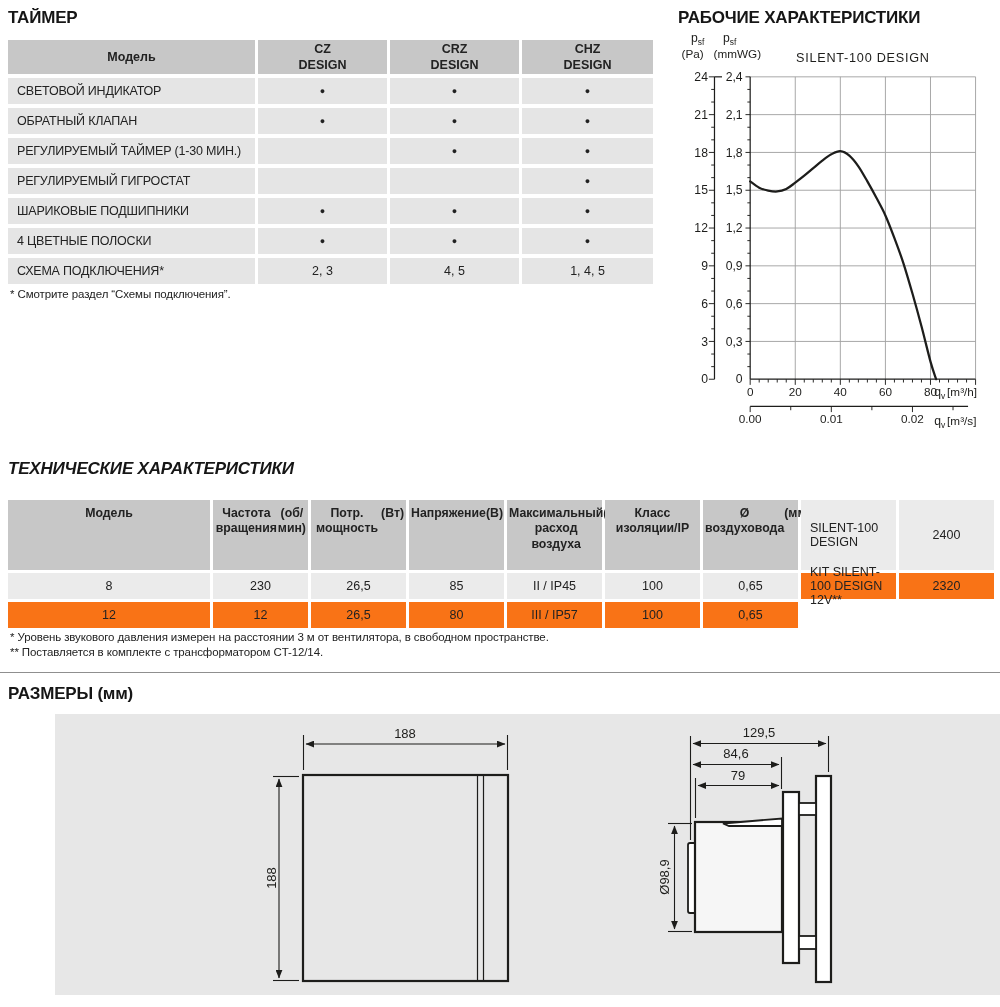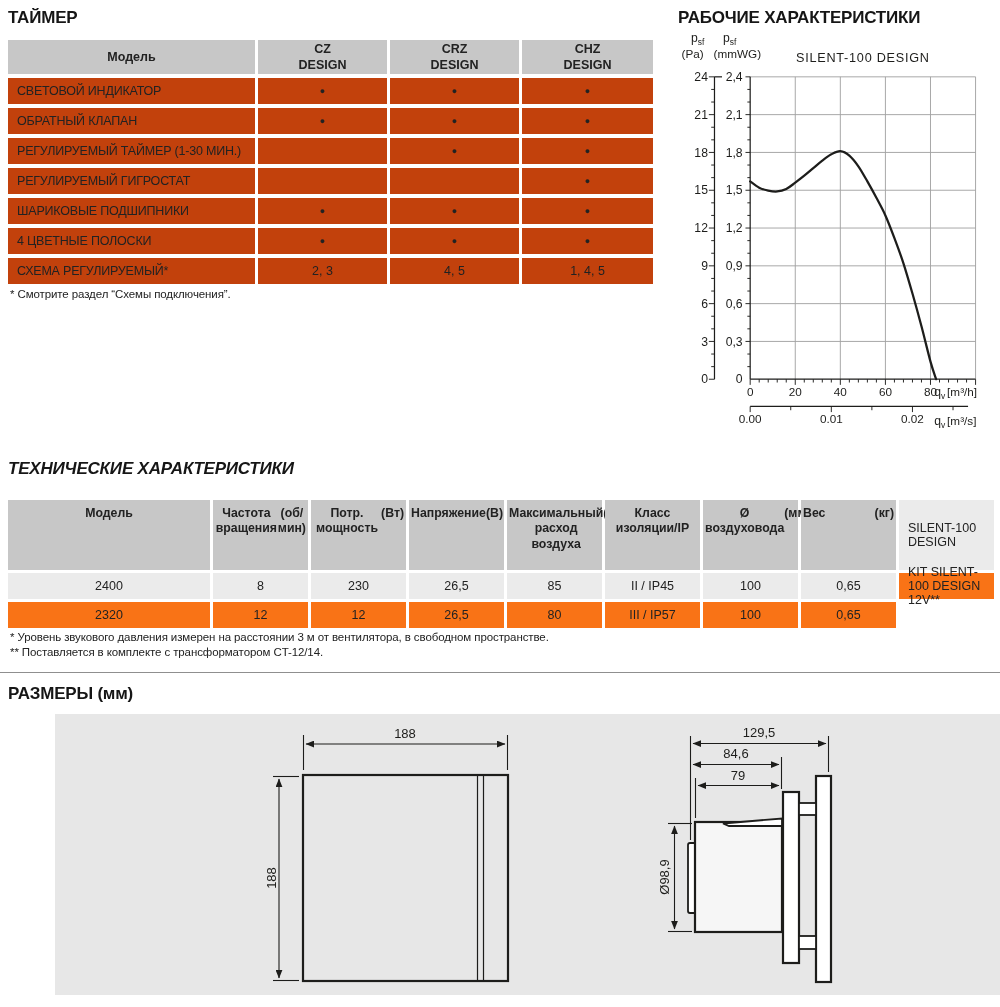--- a/index.html
+++ b/index.html
@@ -16,21 +16,21 @@
     position:absolute; left:8px; top:40px;
     display:grid; grid-template-columns:247px 129px 129px 131px;
     grid-template-rows:34px repeat(7,26px);
     column-gap:3px; row-gap:4px;
   }
   .mt-head {
     background:#c7c7c7; display:flex; flex-direction:column; align-items:center; justify-content:center;
     font-weight:bold; font-size:12.5px; line-height:1.3; text-align:center; color:#222;
   }
   .mt-cell {
-    background:#c2410c; display:flex; align-items:center; justify-content:center;
+    background:#e5e5e5; display:flex; align-items:center; justify-content:center;
     font-size:12.5px; color:#222;
   }
   .mt-feature { justify-content:flex-start; padding-left:9px; letter-spacing:-0.2px; }
   .dot-cell { font-size:9px; }
   .footnote { position:absolute; font-size:11.5px; color:#222; letter-spacing:-0.1px; }
   
   #perf-chart { position:absolute; left:660px; top:28px; }
   #perf-chart text { font-family:"Liberation Sans", sans-serif; fill:#1d1d1b; }
   .cl { font-size:12.5px; }
   .cl-sym { font-size:13px; }
@@ -110,21 +110,21 @@
   <div class="mt-cell mt-feature">ШАРИКОВЫЕ ПОДШИПНИКИ</div>
   <div class="mt-cell dot-cell">●</div>
   <div class="mt-cell dot-cell">●</div>
   <div class="mt-cell dot-cell">●</div>
 
   <div class="mt-cell mt-feature">4 ЦВЕТНЫЕ ПОЛОСКИ</div>
   <div class="mt-cell dot-cell">●</div>
   <div class="mt-cell dot-cell">●</div>
   <div class="mt-cell dot-cell">●</div>
 
-  <div class="mt-cell mt-feature">СХЕМА РЕГУЛИРУЕМЫЙ*</div>
+  <div class="mt-cell mt-feature">СХЕМА ПОДКЛЮЧЕНИЯ*</div>
   <div class="mt-cell">2, 3</div>
   <div class="mt-cell">4, 5</div>
   <div class="mt-cell">1, 4, 5</div>
 </div>
 
 <div class="footnote" style="left:10px; top:288px;">* Смотрите раздел “Схемы подключения”.</div>
 
 <div class="heading" style="left:678px; top:8px;">РАБОЧИЕ ХАРАКТЕРИСТИКИ</div>
 
 <svg id="perf-chart" width="340" height="432" viewBox="660 28 340 460" xmlns="http://www.w3.org/2000/svg">
@@ -296,24 +296,20 @@
       <span>(м³/ч)</span>
     </div>
   <div class="tt-head">
       <span>Класс изоляции/IP</span>
       <span></span>
     </div>
   <div class="tt-head">
       <span>Ø воздуховода</span>
       <span>(мм)</span>
     </div>
-  <div class="tt-head">
-      <span>Вес</span>
-      <span>(кг)</span>
-    </div>
 
   <div class="tt-cell tt-model row-a">SILENT-100 DESIGN</div>
   <div class="tt-cell row-a">2400</div>
   <div class="tt-cell row-a">8</div>
   <div class="tt-cell row-a">230</div>
   <div class="tt-cell row-a">26,5</div>
   <div class="tt-cell row-a">85</div>
   <div class="tt-cell row-a">II / IP45</div>
   <div class="tt-cell row-a">100</div>
   <div class="tt-cell row-a">0,65</div>

